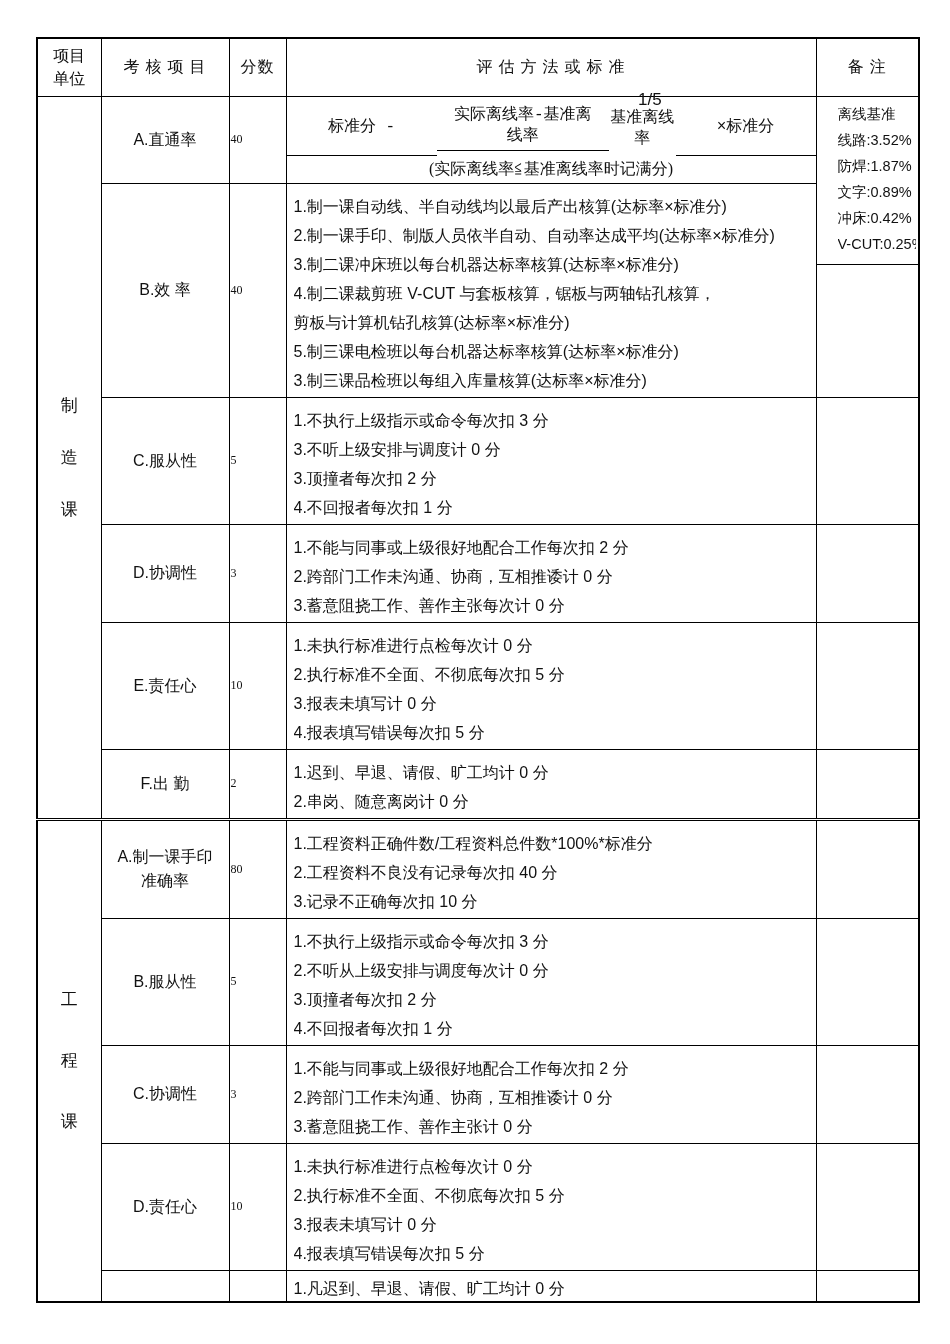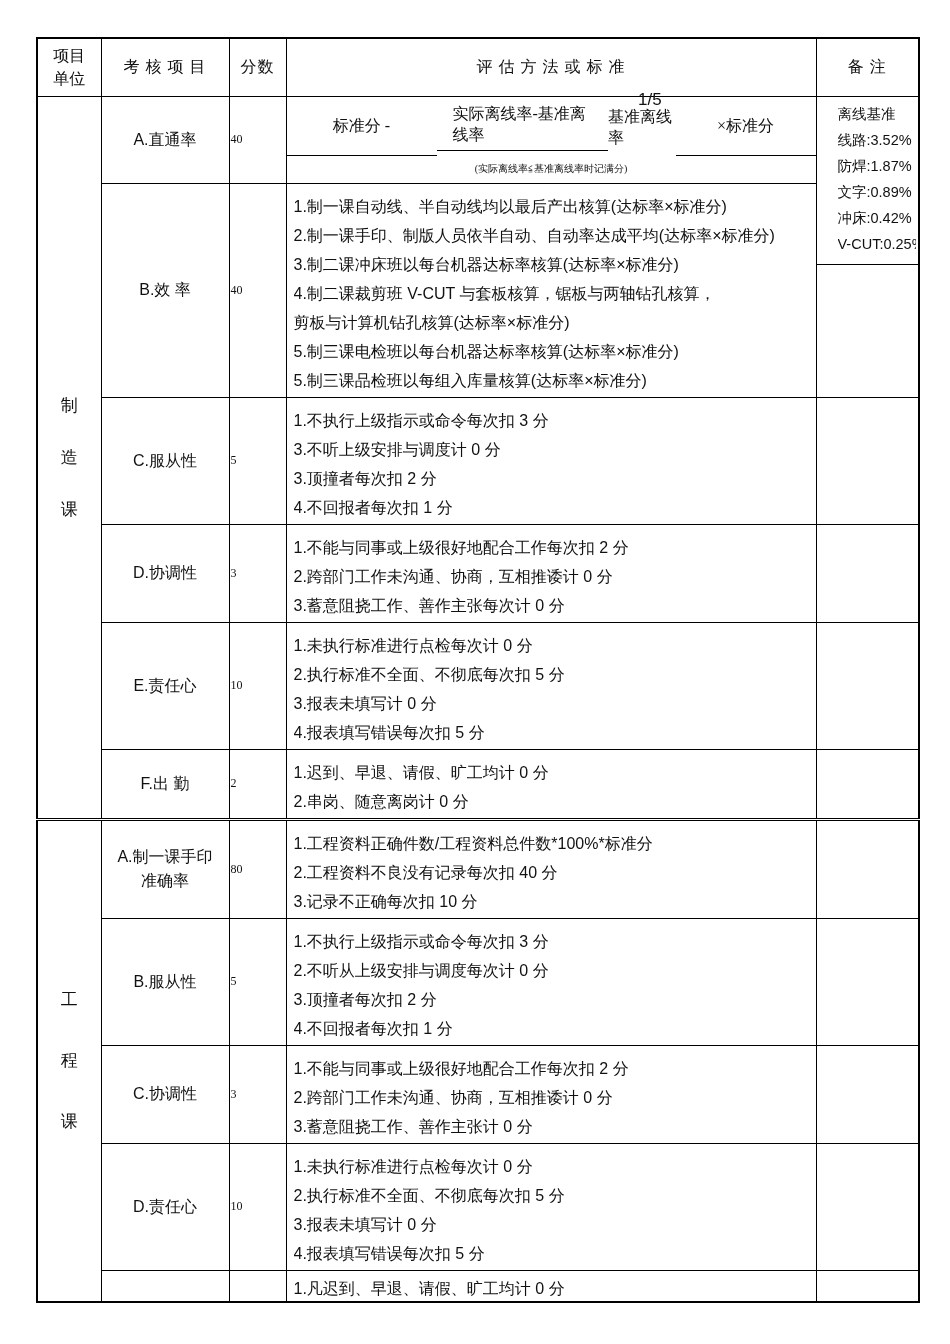--- a/index.html
+++ b/index.html
@@ -74,30 +74,30 @@
   }
   .method-cell {
     vertical-align: middle;
     padding: 8px 4px 2px 7px;
     font-size: 16px;
   }
   .m-line { line-height: 29px; white-space: nowrap; overflow: hidden; }
   #section-1 tr:last-child .m-line { line-height: 20px; }
   
   .formula-cell { padding: 0; }
-  .formula-row { display: flex; align-items: stretch; height: 59px; font-family: Liberation Serif, serif; }
+  .formula-row { display: flex; align-items: stretch; height: 59px; font-family: Liberation Mono, monospace; text-align: center; }
   .f-seg { display: flex; align-items: center; justify-content: center; border-bottom: 1px solid #000; }
   .f-left  { width: 150px; }
   .f-right { width: 140px; }
   .f-frac { flex: 1; display: flex; flex-direction: row; justify-content: center; align-items: center; }
   .f-num { border-bottom: 1.5px solid #000; padding: 1px 16px 4px; }
   .f-den { padding-top: 3px; }
   .f-note {
     height: 26px; display: flex; align-items: center; justify-content: center;
-    font-family: "Liberation Serif", serif; font-size: 10px; text-align: right;
+    font-family: "Liberation Serif", serif; font-size: 16px; text-align: right;
   }
   
   .remark-cell { vertical-align: top; padding: 0; }
   .remarks-inner {
     border-bottom: 1.2px solid #000;
     padding: 4px 2px 7px 21px;
     font-size: 14.5px;
   }
   .r-line { line-height: 26px; white-space: nowrap; overflow: hidden; }
   
@@ -165,21 +165,21 @@
         <tr class="row" style="height: 195px;">
           <td class="item-cell">B.效 率</td>
           <td class="score-cell">40</td>
           <td class="method-cell">
             <div class="m-line">1.制一课自动线、半自动线均以最后产出核算(达标率×标准分)</div>
             <div class="m-line">2.制一课手印、制版人员依半自动、自动率达成平均(达标率×标准分)</div>
             <div class="m-line">3.制二课冲床班以每台机器达标率核算(达标率×标准分)</div>
             <div class="m-line">4.制二课裁剪班 V-CUT 与套板核算，锯板与两轴钻孔核算，</div>
             <div class="m-line">剪板与计算机钻孔核算(达标率×标准分)</div>
             <div class="m-line">5.制三课电检班以每台机器达标率核算(达标率×标准分)</div>
-            <div class="m-line">5.制三课品检班以每组入库量核算(达标率×标准分)</div>
+            <div class="m-line">3.制三课品检班以每组入库量核算(达标率×标准分)</div>
           </td>
         </tr>
         <tr class="row" style="height: 120px;">
           <td class="item-cell">C.服从性</td>
           <td class="score-cell">5</td>
           <td class="method-cell">
             <div class="m-line">1.不执行上级指示或命令每次扣 3 分</div>
             <div class="m-line">3.不听上级安排与调度计 0 分</div>
             <div class="m-line">3.顶撞者每次扣 2 分</div>
             <div class="m-line">4.不回报者每次扣 1 分</div>

